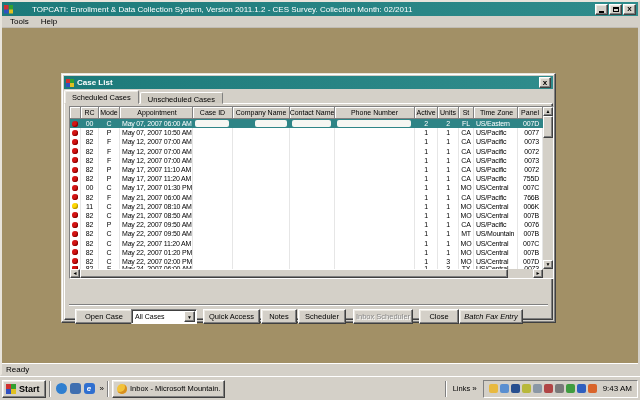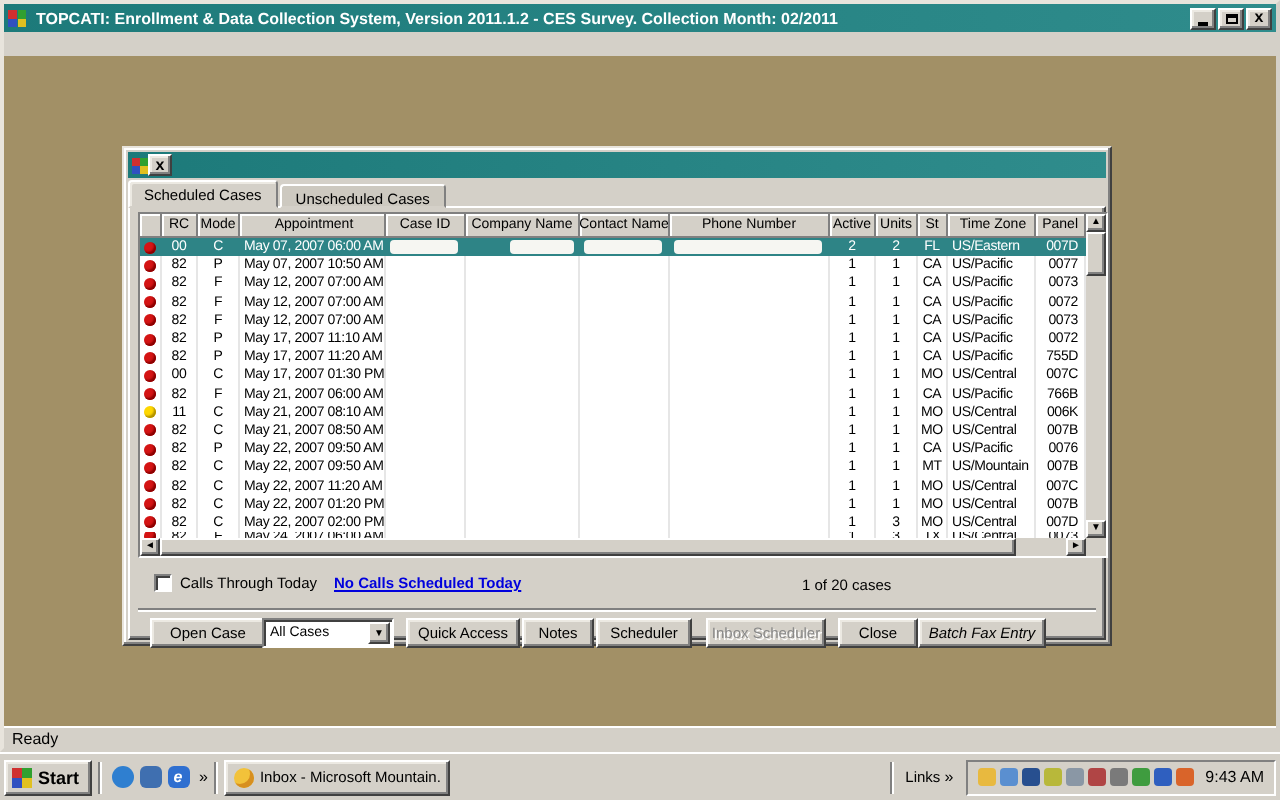--- a/index.html
+++ b/index.html
@@ -12,21 +12,21 @@
   
   .app-window { position:absolute; left:0; top:0; width:640px; height:376px;
     background:#d4d0c8; border:2px solid #d4d0c8; border-top-color:#e8e4dc; border-left-color:#e8e4dc; }
   .titlebar { height:14px; background:linear-gradient(90deg,#1d7a7a,#2f8c8c); display:flex; align-items:center; padding:0 2px; }
   .icon-grid { width:9px; height:9px; display:inline-block; flex:0 0 9px;
     background:
       linear-gradient(#d03030 0 0) 0 0/50% 50% no-repeat,
       linear-gradient(#30a030 0 0) 100% 0/50% 50% no-repeat,
       linear-gradient(#3050c0 0 0) 0 100%/50% 50% no-repeat,
       linear-gradient(#e0c020 0 0) 100% 100%/50% 50% no-repeat; }
-  .titlebar .title-text { color:#ffffff; font-size:8px; font-weight:bold; margin-left:5px; white-space:nowrap; overflow:hidden; flex:1; letter-spacing:0; }
+  .titlebar .title-text { color:#ffffff; font-size:8px; font-weight:normal; margin-left:19px; white-space:nowrap; overflow:hidden; flex:1; letter-spacing:0; }
   .win-btns { display:flex; gap:1px; }
   .wbtn { width:13px; height:11px; display:flex; align-items:center; justify-content:center; font-size:7px; color:#000; cursor:default; }
   .glyph-min { width:5px; height:2px; background:#000; margin-top:5px; }
   .glyph-restore { width:6px; height:5px; border:1px solid #000; border-top-width:2px; }
   .glyph-x { font-size:8px; font-weight:bold; line-height:1; }
 
   .menubar { height:12px; background:#d4d0c8; display:flex; align-items:center; padding-left:2px; border-bottom:1px solid #c0bcb4; }
   .menu-item { font-size:8px; padding:1px 6px; color:#000; }
 
   .client { position:absolute; left:0; top:26px; right:0; bottom:11px; background:#a29066; overflow:hidden; }
@@ -145,25 +145,30 @@
           <span class="glyph-min"></span>
         </span>
       <span class="wbtn raised">
           <span class="glyph-restore"></span>
         </span>
       <span class="wbtn raised">
           <span class="glyph-x">x</span>
         </span>
     </span>
   </div>
+  <div class="menubar">
+      <span class="menu-item">Tools</span>
+      <span class="menu-item">Help</span>
+    </div>
   <div class="client">
 
     <div class="dialog">
       <div class="dlg-titlebar">
         <span class="icon-grid" style="width:8px;height:8px;flex:0 0 8px;"></span>
+        <span class="title-text">Case List</span>
         <span class="dlg-close raised">x</span>
       </div>
       <div class="tabstrip">
           <div class="tab active">Scheduled Cases</div>
           <div class="tab inactive">Unscheduled Cases</div>
         </div>
       <div class="tabpage">
 
         <div class="listview">
           <div class="lv-header">
@@ -486,28 +491,20 @@
             <span class="sbtn sb-down">▼</span>
           </div>
           <div class="hscroll">
             <span class="sbtn sb-left">◄</span>
             <span class="hthumb"></span>
             <span class="sbtn sb-right">►</span>
           </div>
           <div class="scorner"></div>
         </div>
 
-        <div class="meta-row">
-          <label class="chk">
-            <span class="chk-box"></span>
-            <span>Calls Through Today</span>
-          </label>
-          <a class="link">No Calls Scheduled Today</a>
-          <span class="count">1 of 20 cases</span>
-        </div>
         <div class="divider"></div>
         <div class="btn-row">
           <button class="dlg-btn">Open Case</button>
             <div class="combo">
             <span class="combo-value">All Cases</span>
             <span class="combo-dd">▼</span>
           </div>
         <button class="dlg-btn">Quick Access</button>
             <button class="dlg-btn">Notes</button>
             <button class="dlg-btn">Scheduler</button>

